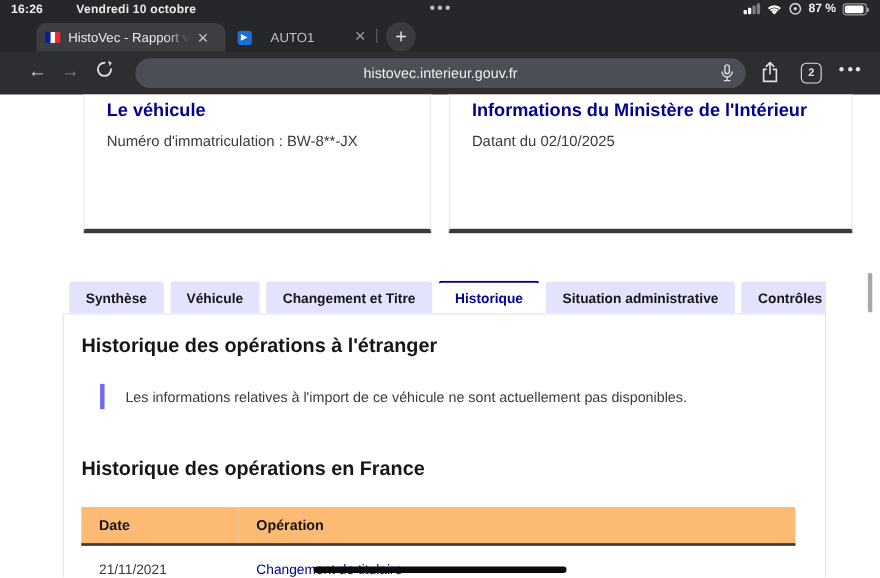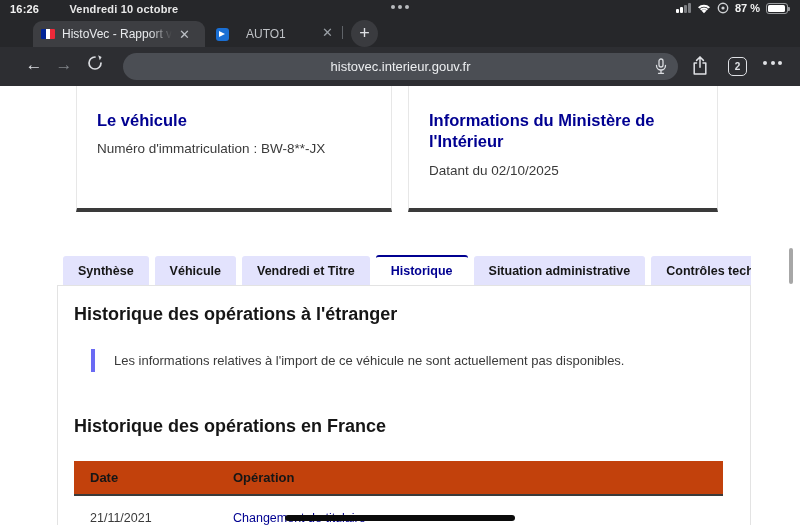--- a/index.html
+++ b/index.html
@@ -48,40 +48,40 @@
   .mic { position:absolute; right:11px; top:5px; }
   .share { position:absolute; left:692px; top:9px; }
   .tabcount { position:absolute; left:728px; top:10px; width:19px; height:19px; border:1.7px solid #dfe1e5; border-radius:5px;
     color:#dfe1e5; font-size:10px; font-weight:bold; display:flex; align-items:center; justify-content:center; }
   .more { position:absolute; left:763px; top:14px; display:flex; gap:3.5px; }
   .more i { width:4px; height:4px; border-radius:50%; background:#dfe1e5; }
 
   
   .page { position:absolute; top:86px; left:0; width:800px; height:439px; background:#fff; }
 
-  .card { position:absolute; top:0; background:#fff; border-left:1px solid #e7e7e7; border-right:1px solid #e7e7e7; border-bottom:4px solid #3a3a3a; height:126px; padding:24px 20px; }
+  .card { position:absolute; top:0; background:#fff; border-left:1px solid #e7e7e7; border-right:1px solid #e7e7e7; border-bottom:4px solid #3a3a3a; height:126px; padding:4px 20px; }
   .card1 { left:76px; width:316px; }
-  .card2 { left:408px; width:310px; }
+  .card2 { left:408px; width:367px; }
   .card h3 { color:#000091; font-size:16.5px; line-height:1.3; margin-bottom:10px; }
   .card p { color:#3a3a3a; font-size:13.5px; }
 
   .tabs-clip { position:absolute; left:57px; top:169px; width:694px; height:30px; overflow:hidden; }
   .tabsrow { display:flex; gap:6px; padding-left:6px; height:30px; align-items:flex-end; }
   .ptab { flex:0 0 auto; height:29px; background:#e3e3fd; color:#161616; font-size:12.5px; font-weight:bold;
     padding:0 15px; display:flex; align-items:center; border-radius:3px 3px 0 0; white-space:nowrap; }
   .ptab.active { background:#fff; color:#000091; border-top:2px solid #000091; height:30px; }
 
   .panel { position:absolute; left:57px; top:199px; width:694px; height:240px; background:#fff;
     border:1px solid #e3e3e3; border-bottom:none; padding:18px 16px 0 16px; }
   .panel h2 { color:#161616; font-size:18px; margin-bottom:24px; }
   .callout { display:flex; margin:0 0 44px 17px; }
   .callout .bar { width:4px; background:#6a6af4; flex:0 0 auto; margin-right:19px; }
   .callout p { color:#3a3a3a; font-size:13px; padding:4px 0; }
   .ops-table { width:649px; border-collapse:collapse; }
-  .ops-table thead tr { background:#c2410c; }
+  .ops-table thead tr { background:#fdba74; }
   .ops-table th { text-align:left; font-size:13px; color:#161616; padding:9px 16px; border-bottom:2px solid #3a3a3a; }
   .ops-table td { font-size:12.5px; padding:15px 16px 18px; }
   .col-date { width:143px; }
   .td-date { color:#3a3a3a; }
   .td-op a { color:#000091; text-decoration:none; }
 
   .vscroll { position:absolute; right:7px; top:162px; width:4px; height:36px; background:#8a8a8a; border-radius:2px; opacity:.75; }
   .home-indicator { position:absolute; left:285px; bottom:4px; width:230px; height:6px; border-radius:3px; background:#0b0b0b; }
 
   svg { display:block; }
@@ -189,21 +189,21 @@
   </div>
   <div class="card card2">
     <h3>Informations du Ministère de l'Intérieur</h3>
     <p>Datant du 02/10/2025</p>
   </div>
 
   <div class="tabs-clip">
     <div class="tabsrow">
       <div class="ptab">Synthèse</div>
       <div class="ptab">Véhicule</div>
-      <div class="ptab">Vendredi et Titre</div>
+      <div class="ptab">Changement et Titre</div>
       <div class="ptab active">Historique</div>
       <div class="ptab">Situation administrative</div>
       <div class="ptab">Contrôles techniques</div>
 
     </div>
   </div>
 
   <div class="panel">
     <h2>Historique des opérations à l'étranger</h2>
     <div class="callout">

